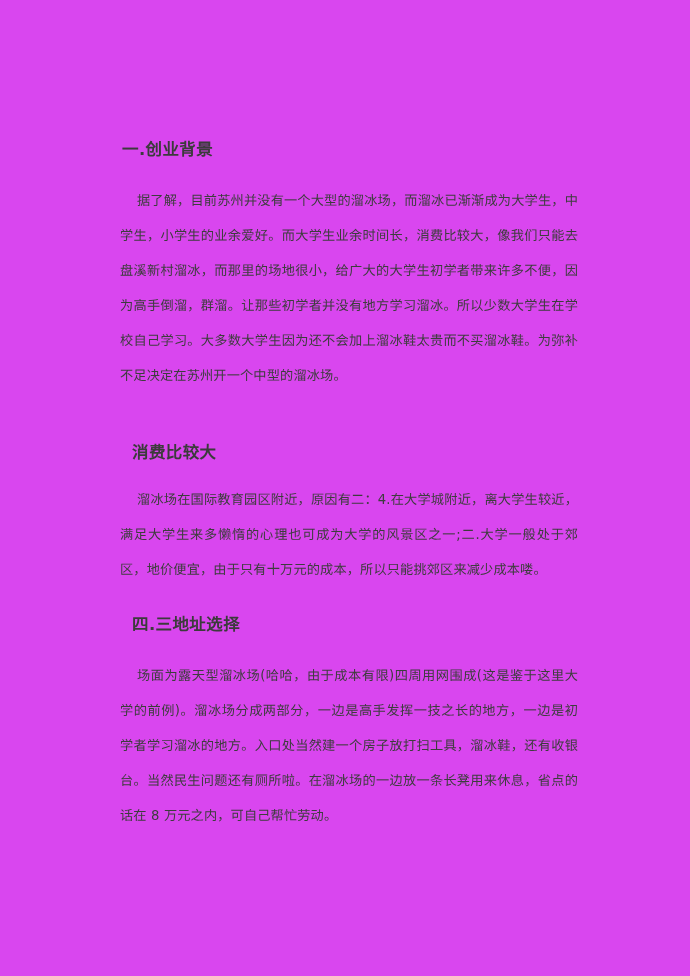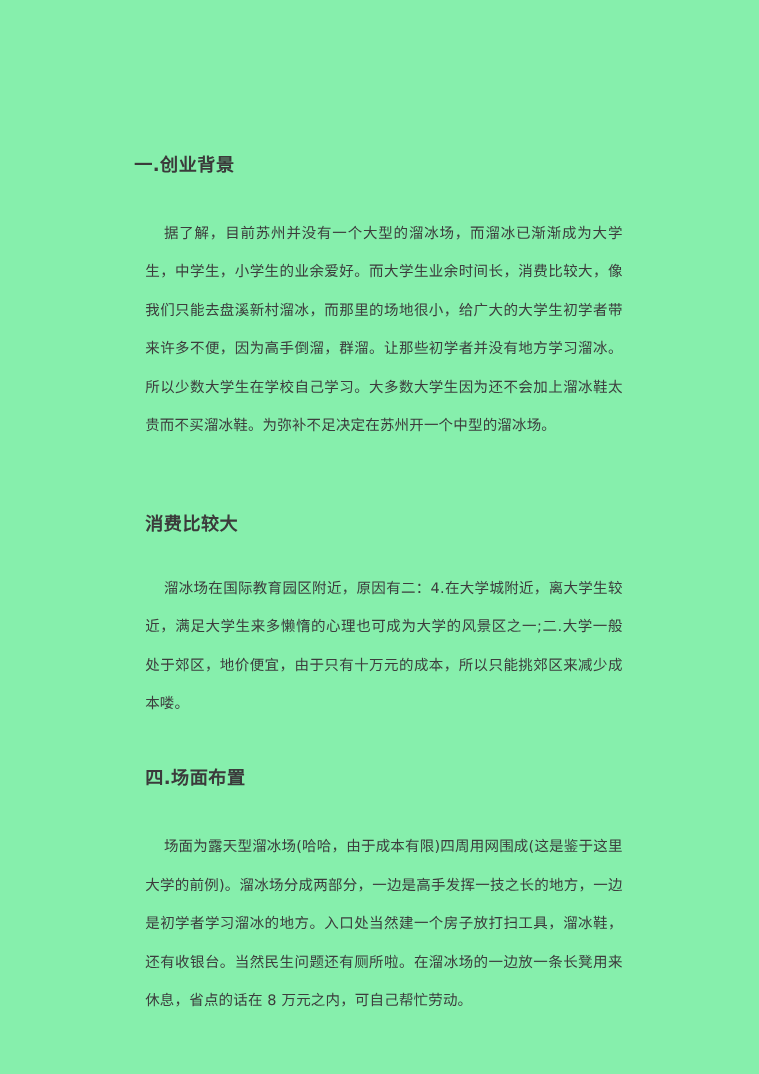--- a/index.html
+++ b/index.html
@@ -14,21 +14,21 @@
     font-family: "DejaVu Sans", "Liberation Sans", sans-serif;
     overflow: hidden;
   }
 
   
   .page {
     position: relative;
     box-sizing: border-box;
     width: 690px;
     height: 976px;
-    background: #86efac;
+    background: #d946ef;
     padding: 0;
   }
 
   
   .doc-body {
     position: absolute;
     left: 120px;
     top: 0;
     width: 458px;
   }
@@ -50,21 +50,21 @@
   }
 
   
   .heading.indent-1 { padding-left: 2px; }
   .heading.indent-2 { padding-left: 12px; }
 
   .para {
     font-size: 13.2px;
     color: #3d3d3d;
     line-height: 35px;
-    margin: 12px;
+    margin: 0;
     padding: 0;
     text-align: justify;
     text-justify: inter-ideograph;
     text-indent: 17px;
     letter-spacing: 0.15px;
     word-break: break-all;
   }
 
   
   .gap-h1-top   { height: 140px; }
@@ -97,19 +97,19 @@
 
     <div class="section">
       <div class="heading indent-2">消费比较大</div>
       <div class="gap-h3-to-p"></div>
       <p class="para">溜冰场在国际教育园区附近，原因有二：4.在大学城附近，离大学生较近，满足大学生来多懒惰的心理也可成为大学的风景区之一;二.大学一般处于郊区，地价便宜，由于只有十万元的成本，所以只能挑郊区来减少成本喽。</p>
     </div>
 
     <div class="gap-p3-to-h4"></div>
 
     <div class="section">
-      <div class="heading indent-2">四.场面布置</div>
+      <div class="heading indent-2">四.三地址选择</div>
       <div class="gap-h4-to-p"></div>
       <p class="para">场面为露天型溜冰场(哈哈，由于成本有限)四周用网围成(这是鉴于这里大学的前例)。溜冰场分成两部分，一边是高手发挥一技之长的地方，一边是初学者学习溜冰的地方。入口处当然建一个房子放打扫工具，溜冰鞋，还有收银台。当然民生问题还有厕所啦。在溜冰场的一边放一条长凳用来休息，省点的话在 8 万元之内，可自己帮忙劳动。</p>
     </div>
 
   </div>
 </div>
 
 </body></html>

